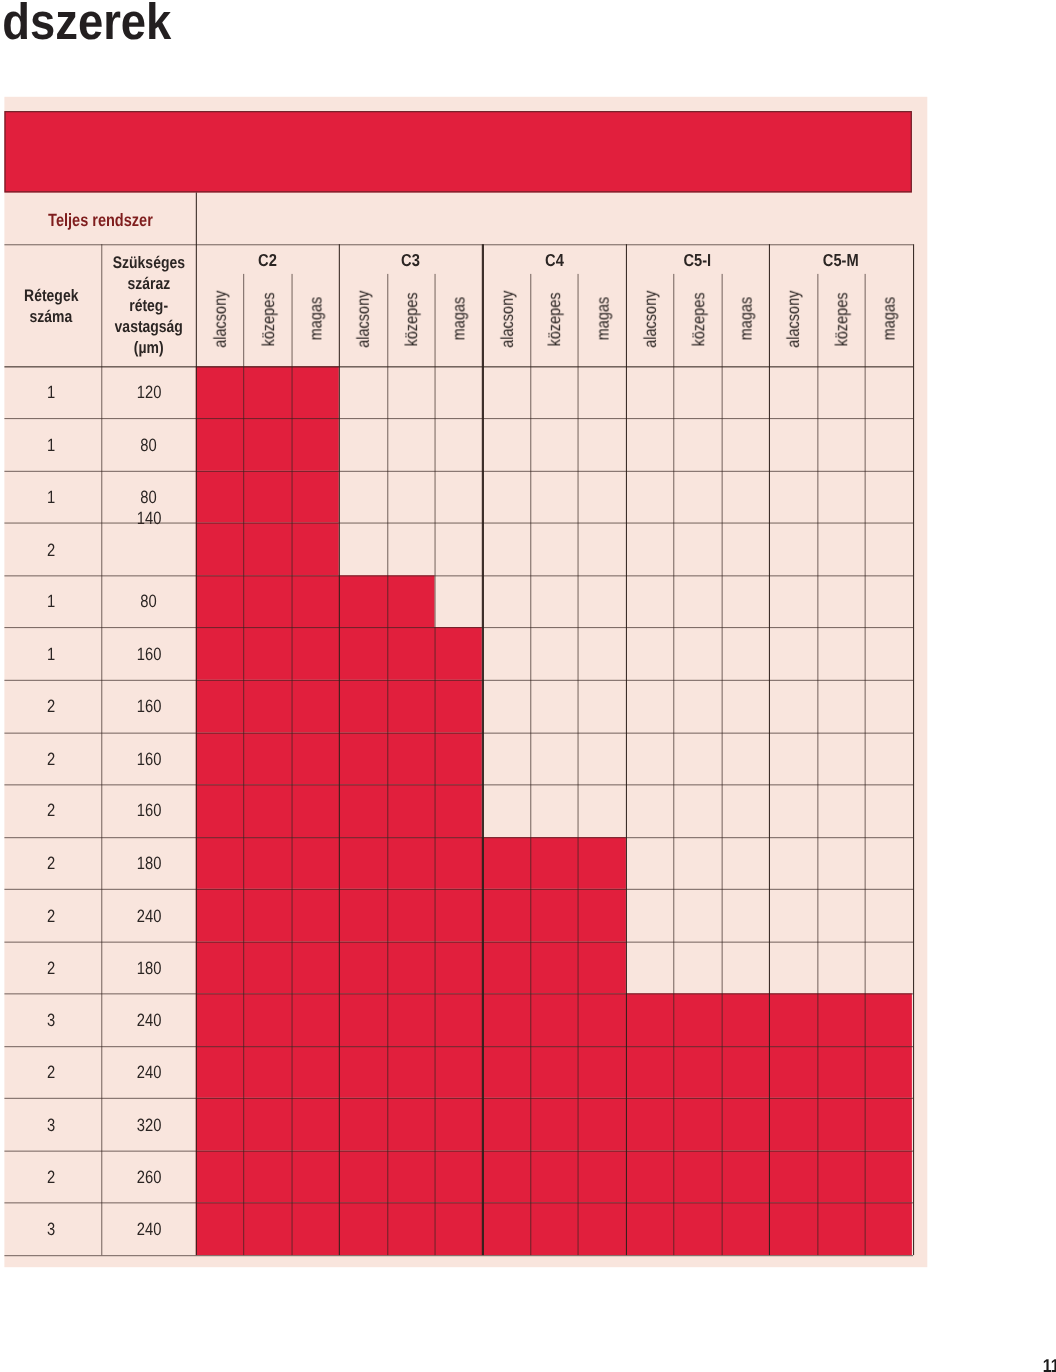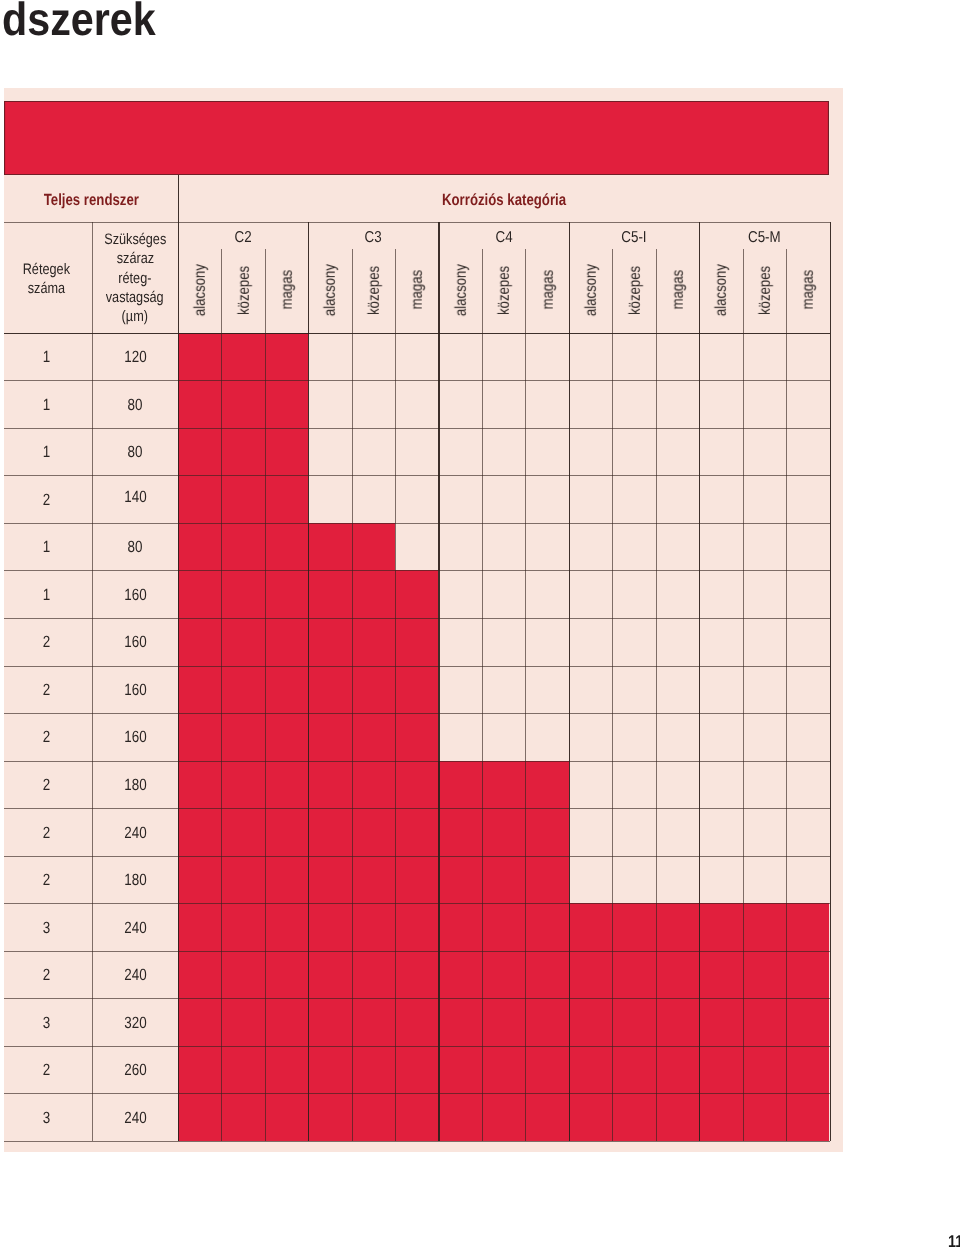--- a/index.html
+++ b/index.html
@@ -43,21 +43,21 @@
     transform:scaleX(0.845) translateZ(0); transform-origin:left top; }
 
   
   .tbl { position:absolute; left:0; top:0; width:960px; height:1247px; }
   .cell-red { position:absolute; background:#E11F3D; }
   .vline { position:absolute; background:rgba(44,31,26,0.92); width:1.1px; }
   .hline { position:absolute; background:rgba(44,31,26,0.92); height:1.1px; }
   .vline-thin { position:absolute; background:rgba(52,36,30,0.62); width:1px; }
   .hline-thin { position:absolute; background:rgba(52,36,30,0.62); height:1px; }
 
-  .lbl { position:absolute; text-align:center; line-height:1; }
+  .lbl { position:absolute; text-align:center; line-height:1;font-weight:bold; }
   .lbl i { font-style:normal; display:inline-block; transform:scaleX(0.845) translateZ(0); }
   .grp-hdr { font-size:16.2px; font-weight:bold; color:#7f1d1d; }
   .grp-hdr i { transform:scaleX(0.816) translateZ(0); }
   .colhdr { font-size:15.23px; color:#2b2523; line-height:19.4px; }
   .colhdr i { transform:scaleX(0.834) translateZ(0); }
   .cat { font-size:15.8px; color:#2b2523; }
   .vert {
     position:absolute; display:flex;
     align-items:center; justify-content:center;
   }
@@ -96,21 +96,20 @@
       <div class="cell-red" style="left:177.80px;top:713.08px;width:260.68px;height:47.54px"></div>
       <div class="cell-red" style="left:177.80px;top:760.62px;width:391.02px;height:47.54px"></div>
       <div class="cell-red" style="left:177.80px;top:808.15px;width:391.02px;height:47.54px"></div>
       <div class="cell-red" style="left:177.80px;top:855.69px;width:391.02px;height:47.54px"></div>
       <div class="cell-red" style="left:177.80px;top:903.22px;width:651.70px;height:47.54px"></div>
       <div class="cell-red" style="left:177.80px;top:950.76px;width:651.70px;height:47.54px"></div>
       <div class="cell-red" style="left:177.80px;top:998.29px;width:651.70px;height:47.54px"></div>
       <div class="cell-red" style="left:177.80px;top:1045.83px;width:651.70px;height:47.54px"></div>
       <div class="cell-red" style="left:177.80px;top:1093.36px;width:651.70px;height:47.54px"></div>
       <div class="lbl grp-hdr" style="left:4.00px;top:192.40px;width:173.80px"><i>Teljes rendszer</i></div>
-      <div class="lbl grp-hdr" style="left:177.80px;top:192.40px;width:651.70px"><i>Korróziós kategória</i></div>
       <div class="lbl colhdr" style="left:0.00px;top:259.50px;width:92.30px"><i>Rétegek</i><br><i>száma</i></div>
       <div class="lbl colhdr" style="left:92.30px;top:229.80px;width:85.50px"><i>Szükséges</i><br><i>száraz</i><br><i>réteg-</i><br><i>vastagság</i><br><i>(µm)</i></div>
       <div class="lbl cat" style="left:177.80px;top:229.70px;width:130.34px"><i>C2</i></div>
       <div class="lbl cat" style="left:308.14px;top:229.70px;width:130.34px"><i>C3</i></div>
       <div class="lbl cat" style="left:438.48px;top:229.70px;width:130.34px"><i>C4</i></div>
       <div class="lbl cat" style="left:568.82px;top:229.70px;width:130.34px"><i>C5-I</i></div>
       <div class="lbl cat" style="left:699.16px;top:229.70px;width:130.34px"><i>C5-M</i></div>
       <div class="vert" style="left:179.30px;top:255.20px;width:43.45px;height:70.00px">
         <i>alacsony</i>
       </div>
@@ -156,21 +155,21 @@
       <div class="vert" style="left:787.55px;top:255.20px;width:43.45px;height:70.00px">
         <i>magas</i>
       </div>
       <div class="num" style="left:0.00px;top:349.17px;width:92.30px"><i>1</i></div>
       <div class="num" style="left:92.30px;top:349.17px;width:85.50px"><i>120</i></div>
       <div class="num" style="left:0.00px;top:396.70px;width:92.30px"><i>1</i></div>
       <div class="num" style="left:92.30px;top:396.70px;width:85.50px"><i>80</i></div>
       <div class="num" style="left:0.00px;top:444.24px;width:92.30px"><i>1</i></div>
       <div class="num" style="left:92.30px;top:444.24px;width:85.50px"><i>80</i></div>
       <div class="num" style="left:0.00px;top:491.77px;width:92.30px"><i>2</i></div>
-      <div class="num" style="left:92.30px;top:489px;width:85.50px"><i>140</i></div>
+      <div class="num" style="left:92.30px;top:463px;width:85.50px"><i>140</i></div>
       <div class="num" style="left:0.00px;top:539.31px;width:92.30px"><i>1</i></div>
       <div class="num" style="left:92.30px;top:539.31px;width:85.50px"><i>80</i></div>
       <div class="num" style="left:0.00px;top:586.84px;width:92.30px"><i>1</i></div>
       <div class="num" style="left:92.30px;top:586.84px;width:85.50px"><i>160</i></div>
       <div class="num" style="left:0.00px;top:634.38px;width:92.30px"><i>2</i></div>
       <div class="num" style="left:92.30px;top:634.38px;width:85.50px"><i>160</i></div>
       <div class="num" style="left:0.00px;top:681.91px;width:92.30px"><i>2</i></div>
       <div class="num" style="left:92.30px;top:681.91px;width:85.50px"><i>160</i></div>
       <div class="num" style="left:0.00px;top:729.45px;width:92.30px"><i>2</i></div>
       <div class="num" style="left:92.30px;top:729.45px;width:85.50px"><i>160</i></div>

